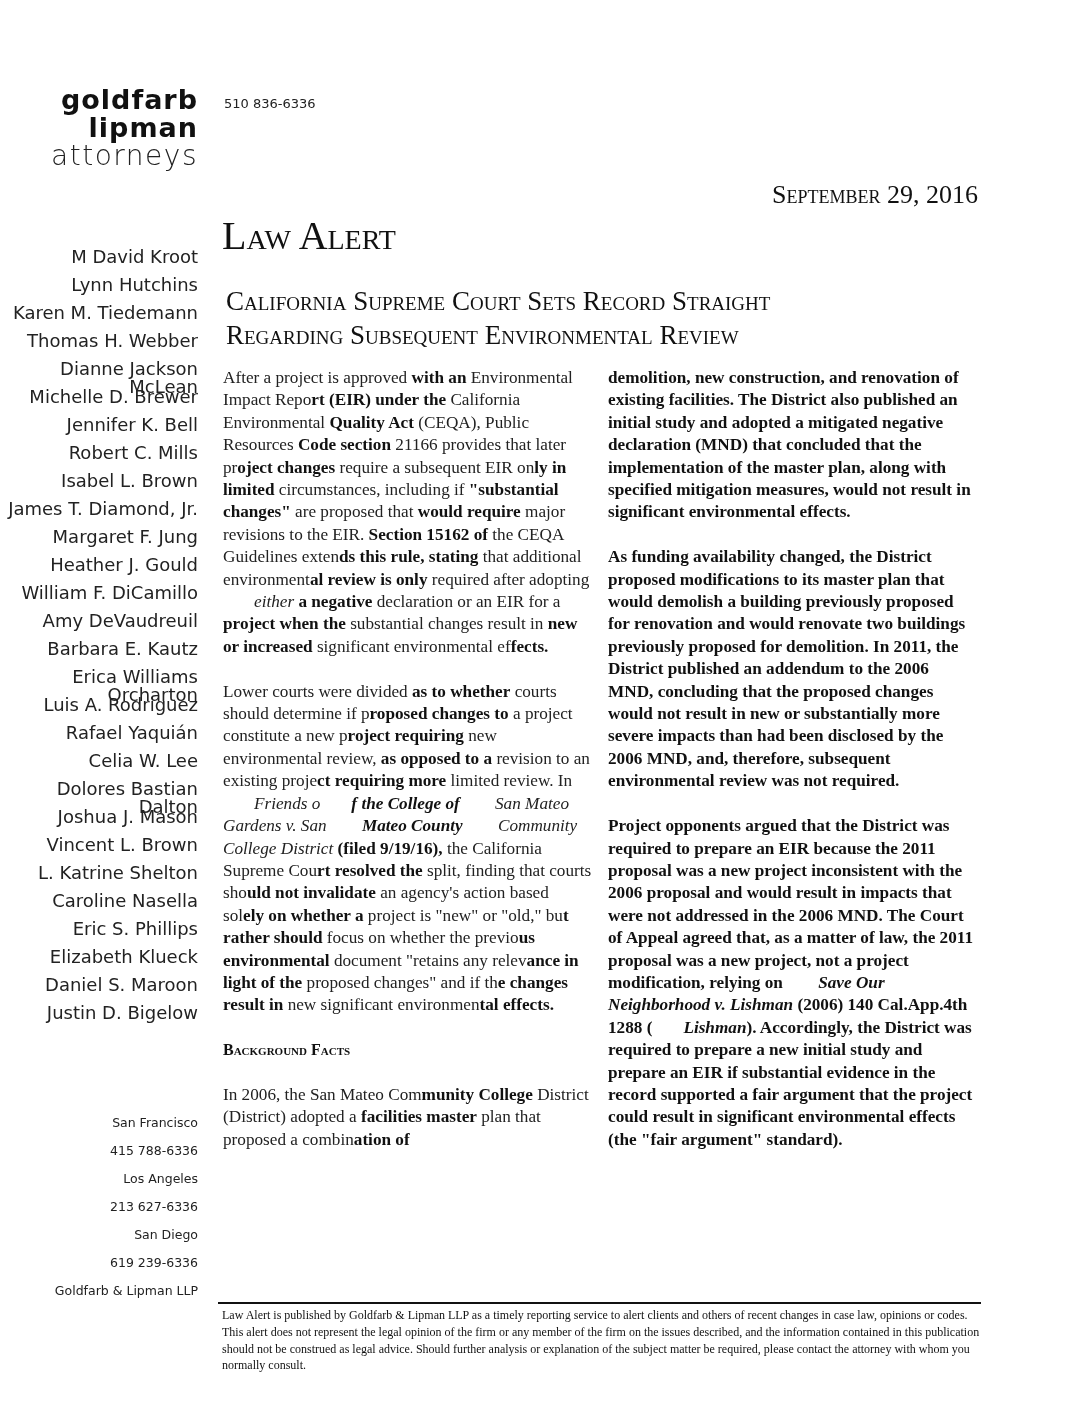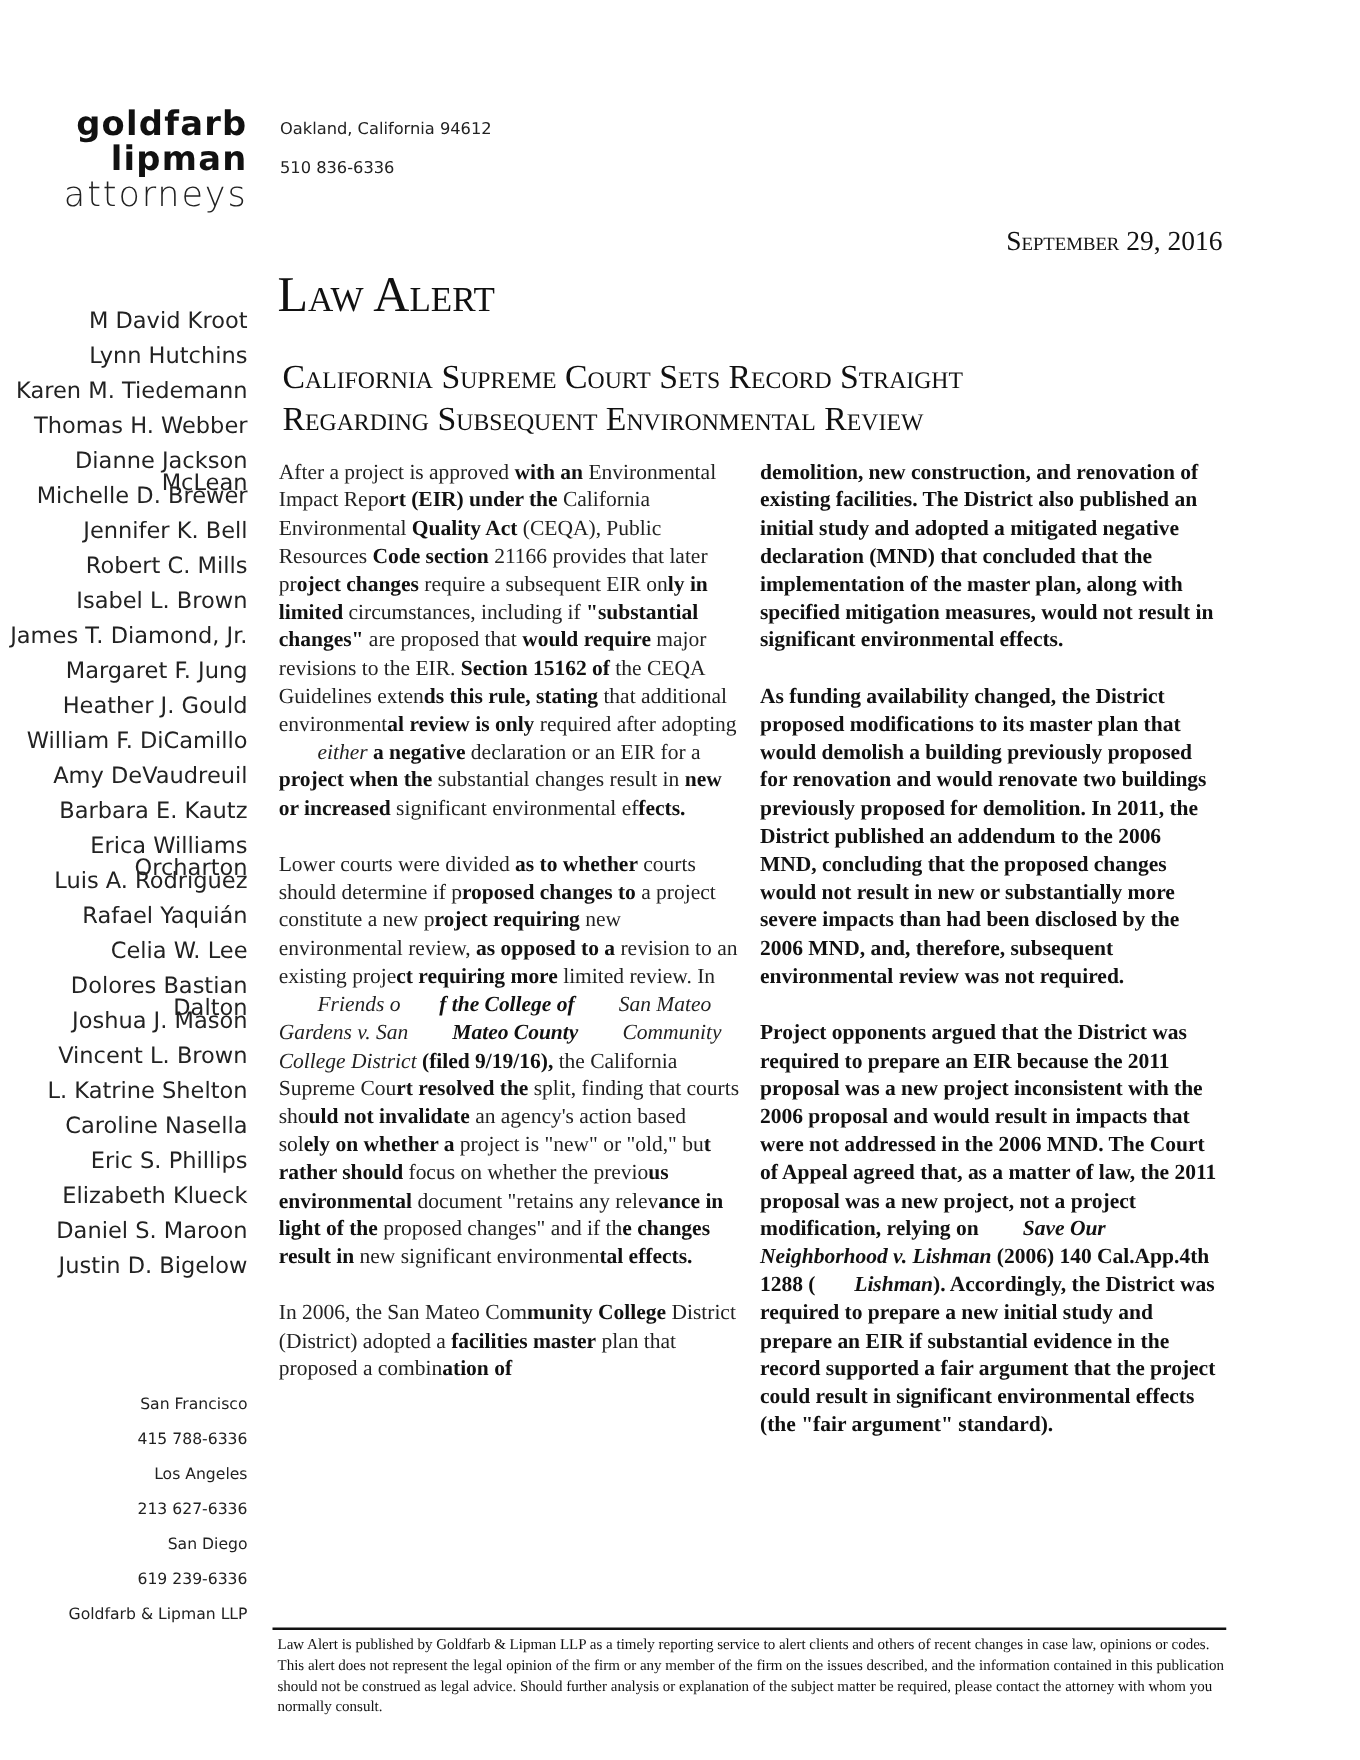--- a/index.html
+++ b/index.html
@@ -6,21 +6,21 @@
   body { width: 1088px; height: 1408px; position: relative; overflow: hidden; color: #111; }
 
   .logo { position: absolute; left: 30px; top: 86px; width: 168px; text-align: right; }
   .logo div { line-height: 28px; }
   .logo .l1, .logo .l2 { font-family: "DejaVu Sans", sans-serif; font-weight: bold; font-size: 27px; letter-spacing: 1px; color: #111; }
   .logo .l3 { font-family: "DejaVu Sans", sans-serif; font-weight: 300; font-size: 28px; letter-spacing: 1.5px; color: #222; }
 
   .address { position: absolute; left: 224px; top: 95px; font-family: "DejaVu Sans", sans-serif; font-size: 13px; color: #222; }
   .address div { height: 31px; line-height: 18px; }
 
-  .date { position: absolute; right: 110px; top: 180px; font-family: "Liberation Serif", serif; font-size: 22px; font-variant: small-caps; color: #111; }
+  .date { position: absolute; right: 110px; top: 180px; font-family: "Liberation Serif", serif; font-size: 26px; font-variant: small-caps; color: #111; }
 
   .title { position: absolute; left: 222px; top: 212px; font-family: "Liberation Serif", serif; font-size: 40px; font-variant: small-caps; color: #111; }
 
   .headline { position: absolute; left: 226px; top: 284px; width: 760px; font-family: "Liberation Serif", serif; font-size: 27px; font-variant: small-caps; line-height: 34px; color: #111; }
 
   .sidebar { position: absolute; left: 0; top: 248px; width: 198px; text-align: right; font-family: "DejaVu Sans", sans-serif; font-size: 18px; color: #222; }
   .sidebar .att { height: 28px; line-height: 18px; }
   .offices { position: absolute; left: 0; top: 1114px; width: 198px; text-align: right; font-family: "DejaVu Sans", sans-serif; font-size: 12.5px; color: #222; }
   .offices div { height: 28px; line-height: 18px; padding-left: 28px; }
 
@@ -39,21 +39,20 @@
 </head>
 <body>
 
 <div class="logo">
   <div class="l1">goldfarb</div>
   <div class="l2">lipman</div>
   <div class="l3">attorneys</div>
 </div>
 
 <div class="address">
-  <div>Oakland, California  94612</div>
   <div>510 836-6336</div>
 </div>
 
 <div class="date">September 29, 2016</div>
 
 <div class="title">Law Alert</div>
 
 <div class="headline">
   <div>California Supreme Court Sets Record Straight</div>
   <div>Regarding Subsequent Environmental Review</div>
@@ -98,20 +97,21 @@
     <div>San Diego</div>
     <div>619 239-6336</div>
     <div>Goldfarb &amp; Lipman LLP</div>
   </div>
 
 <div class="col col1">
   <p><span>After a project is approved </span><span class="b">with an</span><span> Environmental Impact Repo</span><span class="b">rt (EIR) under the</span><span> California Environmental </span><span class="b">Quality Act</span><span> (CEQA), Public Resources </span><span class="b">Code section</span><span> 21166 provides that later pr</span><span class="b">oject changes</span><span> require a subsequent EIR on</span><span class="b">ly in limited</span><span> circumstances, including if </span><span class="b">"substantial changes"</span><span> are proposed that </span><span class="b">would require</span><span> major revisions to the EIR. </span><span class="b">Section 15162 of</span><span> the CEQA Guidelines exten</span><span class="b">ds this rule, stating</span><span> that additional environment</span><span class="b">al review is only</span><span> required after adopting </span><span class="i">either</span><span class="b"> a negative</span><span> declaration or an EIR for a </span><span class="b">project when the</span><span> substantial changes result in </span><span class="b">new or increased</span><span> significant environmental ef</span><span class="b">fects.</span></p>
 
   <p><span>Lower courts were divided </span><span class="b">as to whether</span><span> courts should determine if p</span><span class="b">roposed changes to</span><span> a project constitute a new p</span><span class="b">roject requiring</span><span> new environmental review, </span><span class="b">as opposed to a</span><span> revision to an existing proje</span><span class="b">ct requiring more</span><span> limited review. In </span><span class="i">Friends o</span><span class="i b">f the College of</span><span class="i"> San Mateo Gardens v. San </span><span class="i b">Mateo County</span><span class="i"> Community College District</span><span class="b"> (filed 9/19/16),</span><span> the California Supreme Cou</span><span class="b">rt resolved the</span><span> split, finding that courts sho</span><span class="b">uld not invalidate</span><span> an agency's action based sol</span><span class="b">ely on whether a</span><span> project is "new" or "old," bu</span><span class="b">t rather should</span><span> focus on whether the previo</span><span class="b">us environmental</span><span> document "retains any relev</span><span class="b">ance in light of the</span><span> proposed changes" and if th</span><span class="b">e changes result in</span><span> new significant environmen</span><span class="b">tal effects.</span></p>
 
+  <div class="section-head">Background Facts</div>
 
   <p><span>In 2006, the San Mateo Com</span><span class="b">munity College</span><span> District (District) adopted a </span><span class="b">facilities master</span><span> plan that proposed a combin</span><span class="b">ation of</span></p>
 </div>
 
 <div class="col col2">
   <p>demolition, new construction, and renovation of existing facilities. The District also published an initial study and adopted a mitigated negative declaration (MND) that concluded that the implementation of the master plan, along with specified mitigation measures, would not result in significant environmental effects.</p>
   <p>As funding availability changed, the District proposed modifications to its master plan that would demolish a building previously proposed for renovation and would renovate two buildings previously proposed for demolition. In 2011, the District published an addendum to the 2006 MND, concluding that the proposed changes would not result in new or substantially more severe impacts than had been disclosed by the 2006 MND, and, therefore, subsequent environmental review was not required.</p>
   <p><span>Project opponents argued that the District was required to prepare an EIR because the 2011 proposal was a new project inconsistent with the 2006 proposal and would result in impacts that were not addressed in the 2006 MND. The Court of Appeal agreed that, as a matter of law, the 2011 proposal was a new project, not a project modification, relying on </span><span class="i">Save Our Neighborhood v. Lishman</span><span> (2006) 140 Cal.App.4th 1288 (</span><span class="i">Lishman</span><span>). Accordingly, the District was required to prepare a new initial study and prepare an EIR if substantial evidence in the record supported a fair argument that the project could result in significant environmental effects (the "fair argument" standard).</span></p>
 </div>
 

